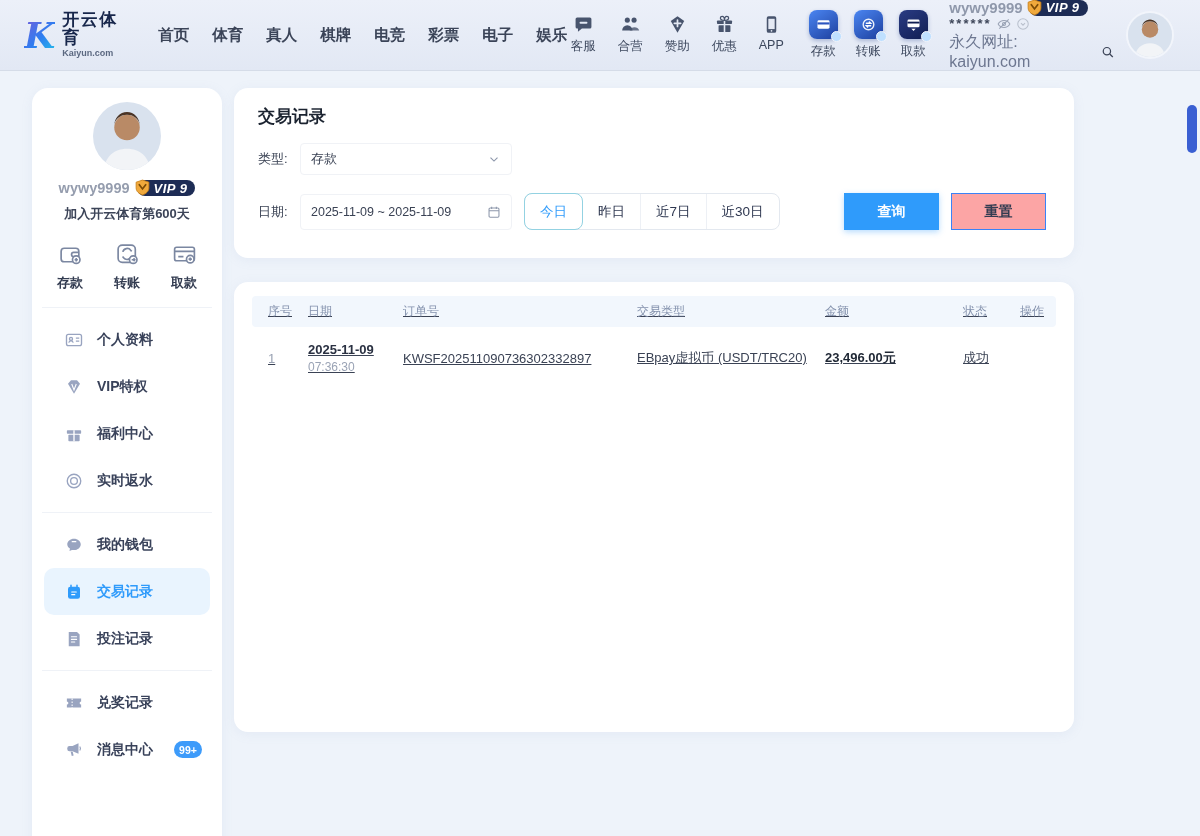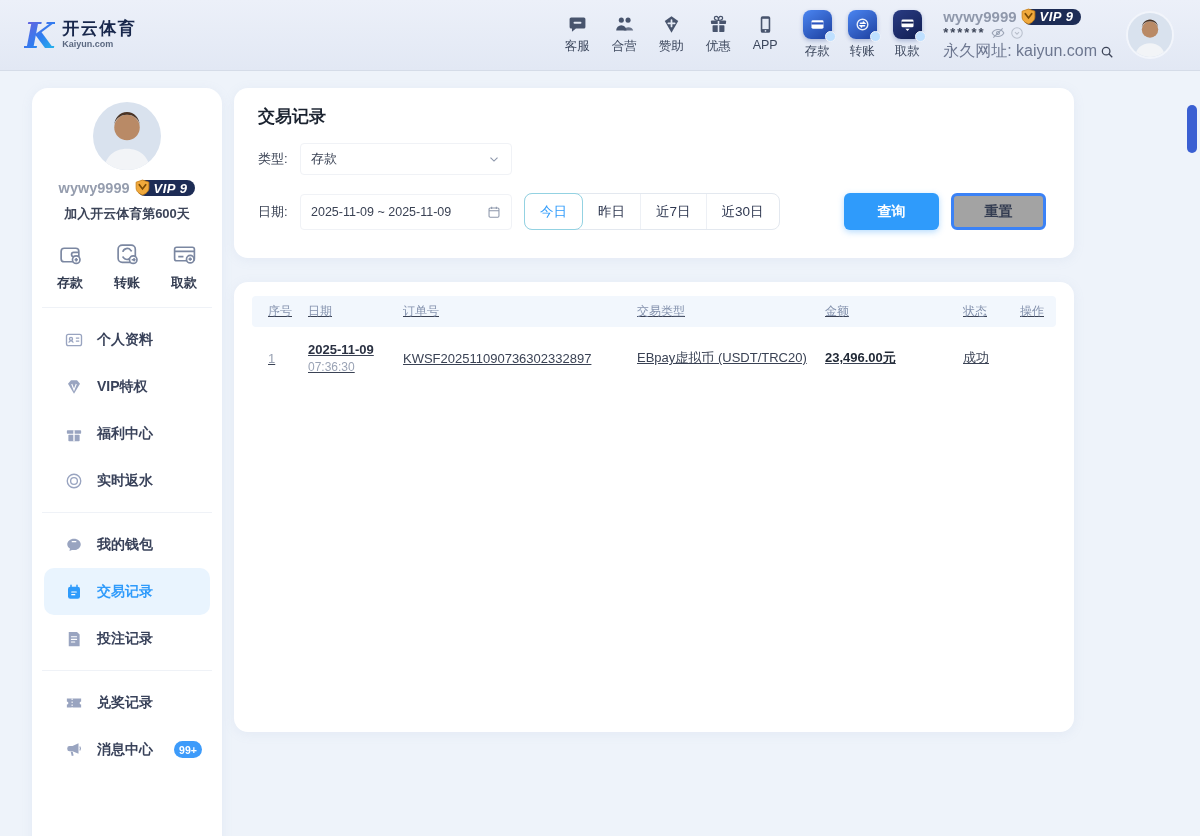--- a/index.html
+++ b/index.html
@@ -92,24 +92,24 @@
   .select-box svg, .date-box svg { width: 14px; height: 14px; color: #8d97ab; }
   .date-box { width: 212px; height: 36px; border: 1px solid #f0f2f6; border-radius: 4px;
               display: flex; align-items: center; padding: 0 10px; cursor: pointer; background: #fff; }
   .date-value { font-size: 12.5px; color: #3a4254; flex: 1; white-space: nowrap; }
   .range-group { display: flex; margin-left: 12px; border: 1px solid #e3e8ef; border-radius: 8px; height: 37px; background: #fff; }
   .range-btn { padding: 0 15px; display: flex; align-items: center; font-size: 13.5px; color: #2e3750;
                cursor: pointer; border-left: 1px solid #edf0f5; white-space: nowrap; }
   .range-btn:first-child { border-left: none; }
   .range-btn.active { border: 1px solid #93d2e2; border-radius: 8px; color: #2f9bfb; margin: -1px 0 -1px -1px; background: #fff; }
   .range-btn.active + .range-btn { border-left: none; }
-  .btn { height: 37px; width: 95px; border-radius: 6px; display: flex; align-items: center; justify-content: center;
+  .btn { height: 37px; width: 95px; border-radius: 0; display: flex; align-items: center; justify-content: center;
          font-size: 14px; cursor: pointer; font-weight: 600; }
   .btn-primary { background: #2f9bfb; color: #fff; margin-left: auto; box-shadow: 0 2px 6px rgba(47,155,251,.35); }
-  .btn-plain { background: #a3a3a3; color: #333c51; border: 3px solid #3b82f6; margin-left: 12px; }
+  .btn-plain { background: #fca5a5; color: #333c51; border: 1px solid #3b82f6; margin-left: 12px; }
   
   .grid-row { display: grid; grid-template-columns: 40px 95px 234px 188px 138px 57px 1fr; align-items: center; text-decoration: underline; }
   .thead { background: #f2f7fd; border-radius: 4px; height: 31px; padding-left: 16px; }
   .th { font-size: 12px; color: #8492ad; font-weight: 400; }
   .trow { padding: 15px 0 15px 16px; }
   .td { font-size: 13px; color: #3a4254; }
   .td-seq { color: #98a1b2; }
   .td-date-main { font-weight: 700; color: #2a3142; font-size: 13px; }
   .td-date-time { color: #9aa3b5; font-size: 12px; margin-top: 3px; }
   .td-amount { font-weight: 800; color: #1f2734; }
@@ -122,20 +122,30 @@
 
 <div class="navbar">
   <div class="logo">
     <span class="logo-mark">K</span>
     <span class="logo-text">
       <span class="logo-cn">开云体育</span>
       <span class="logo-en">Kaiyun.com</span>
     </span>
   </div>
 
+  <div class="nav-menu">
+    <span class="nav-item">首页</span>
+    <span class="nav-item">体育</span>
+    <span class="nav-item">真人</span>
+    <span class="nav-item">棋牌</span>
+    <span class="nav-item">电竞</span>
+    <span class="nav-item">彩票</span>
+    <span class="nav-item">电子</span>
+    <span class="nav-item">娱乐</span>
+  </div>
 
   <div class="tool-group">
     <div class="tool-item">
       <svg viewBox="0 0 24 24" fill="currentColor">
           <path d="M4 3h16a2 2 0 012 2v10a2 2 0 01-2 2H10l-5 4v-4H4a2 2 0 01-2-2V5a2 2 0 012-2z"></path>
           <rect x="7" y="8.5" width="10" height="2.4" rx="1.2" fill="#e4e9f4"></rect>
         </svg>
       <span class="tool-label">客服</span>
     </div>
     <div class="tool-item">

